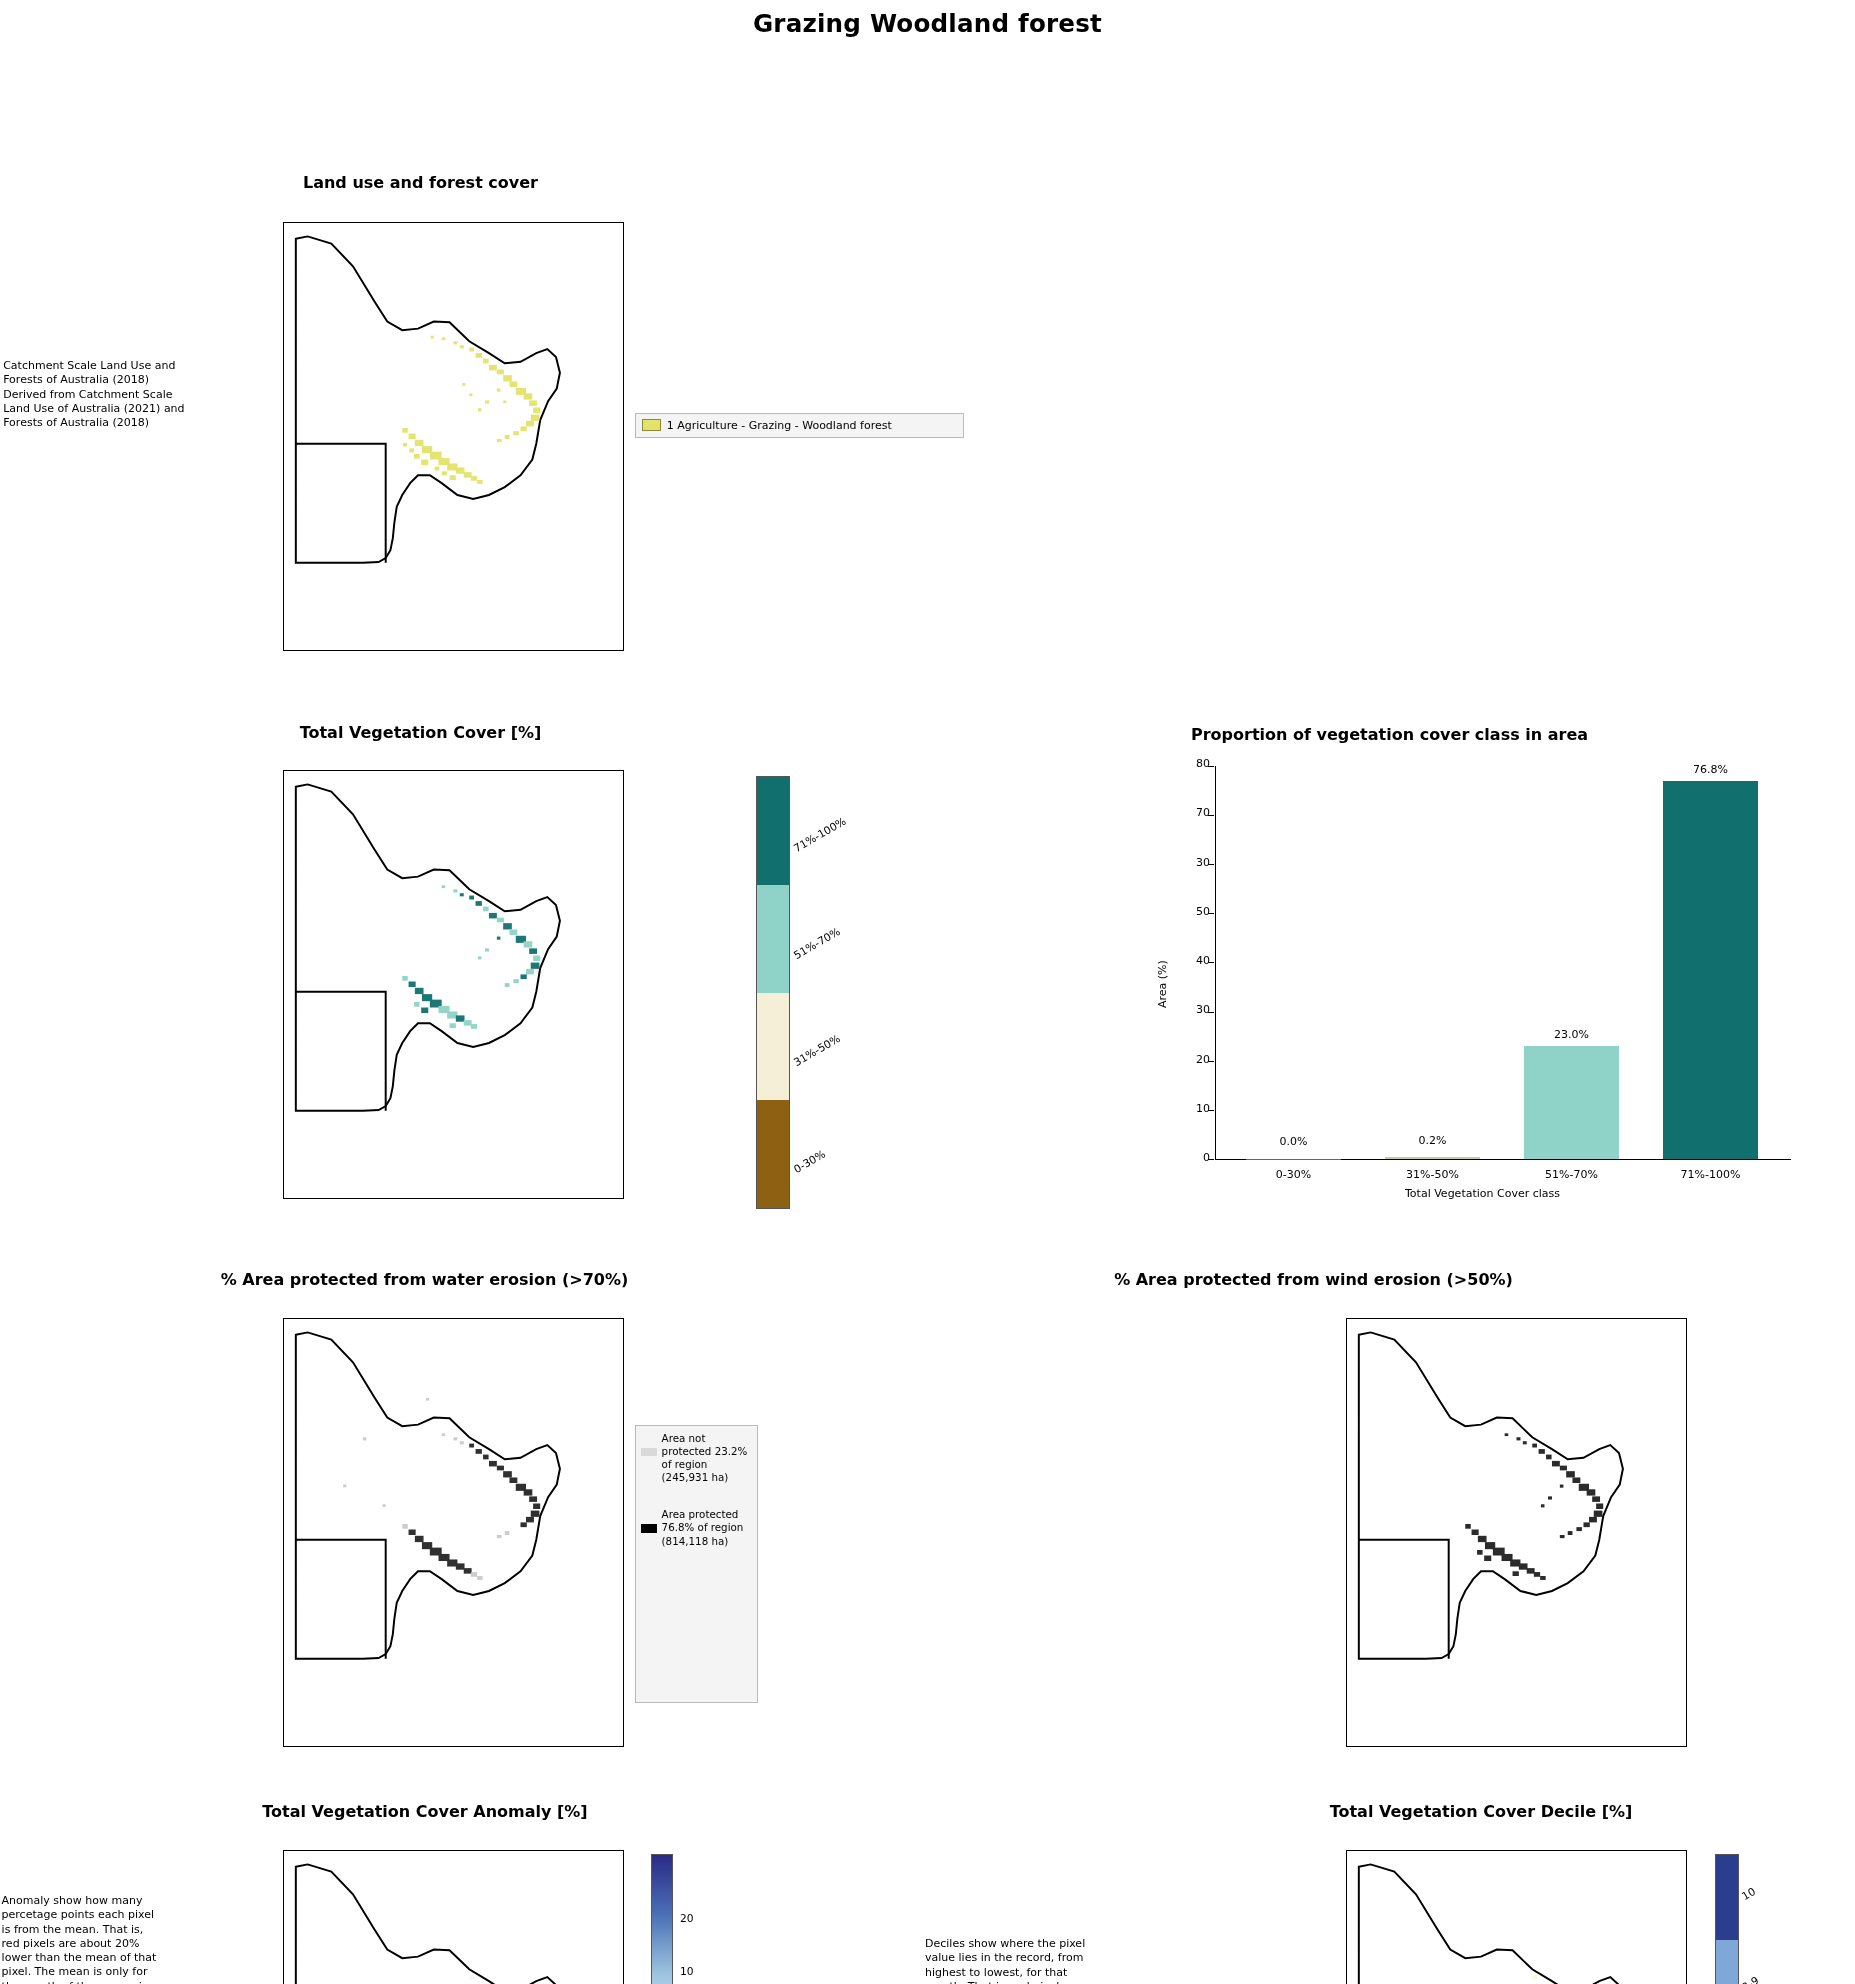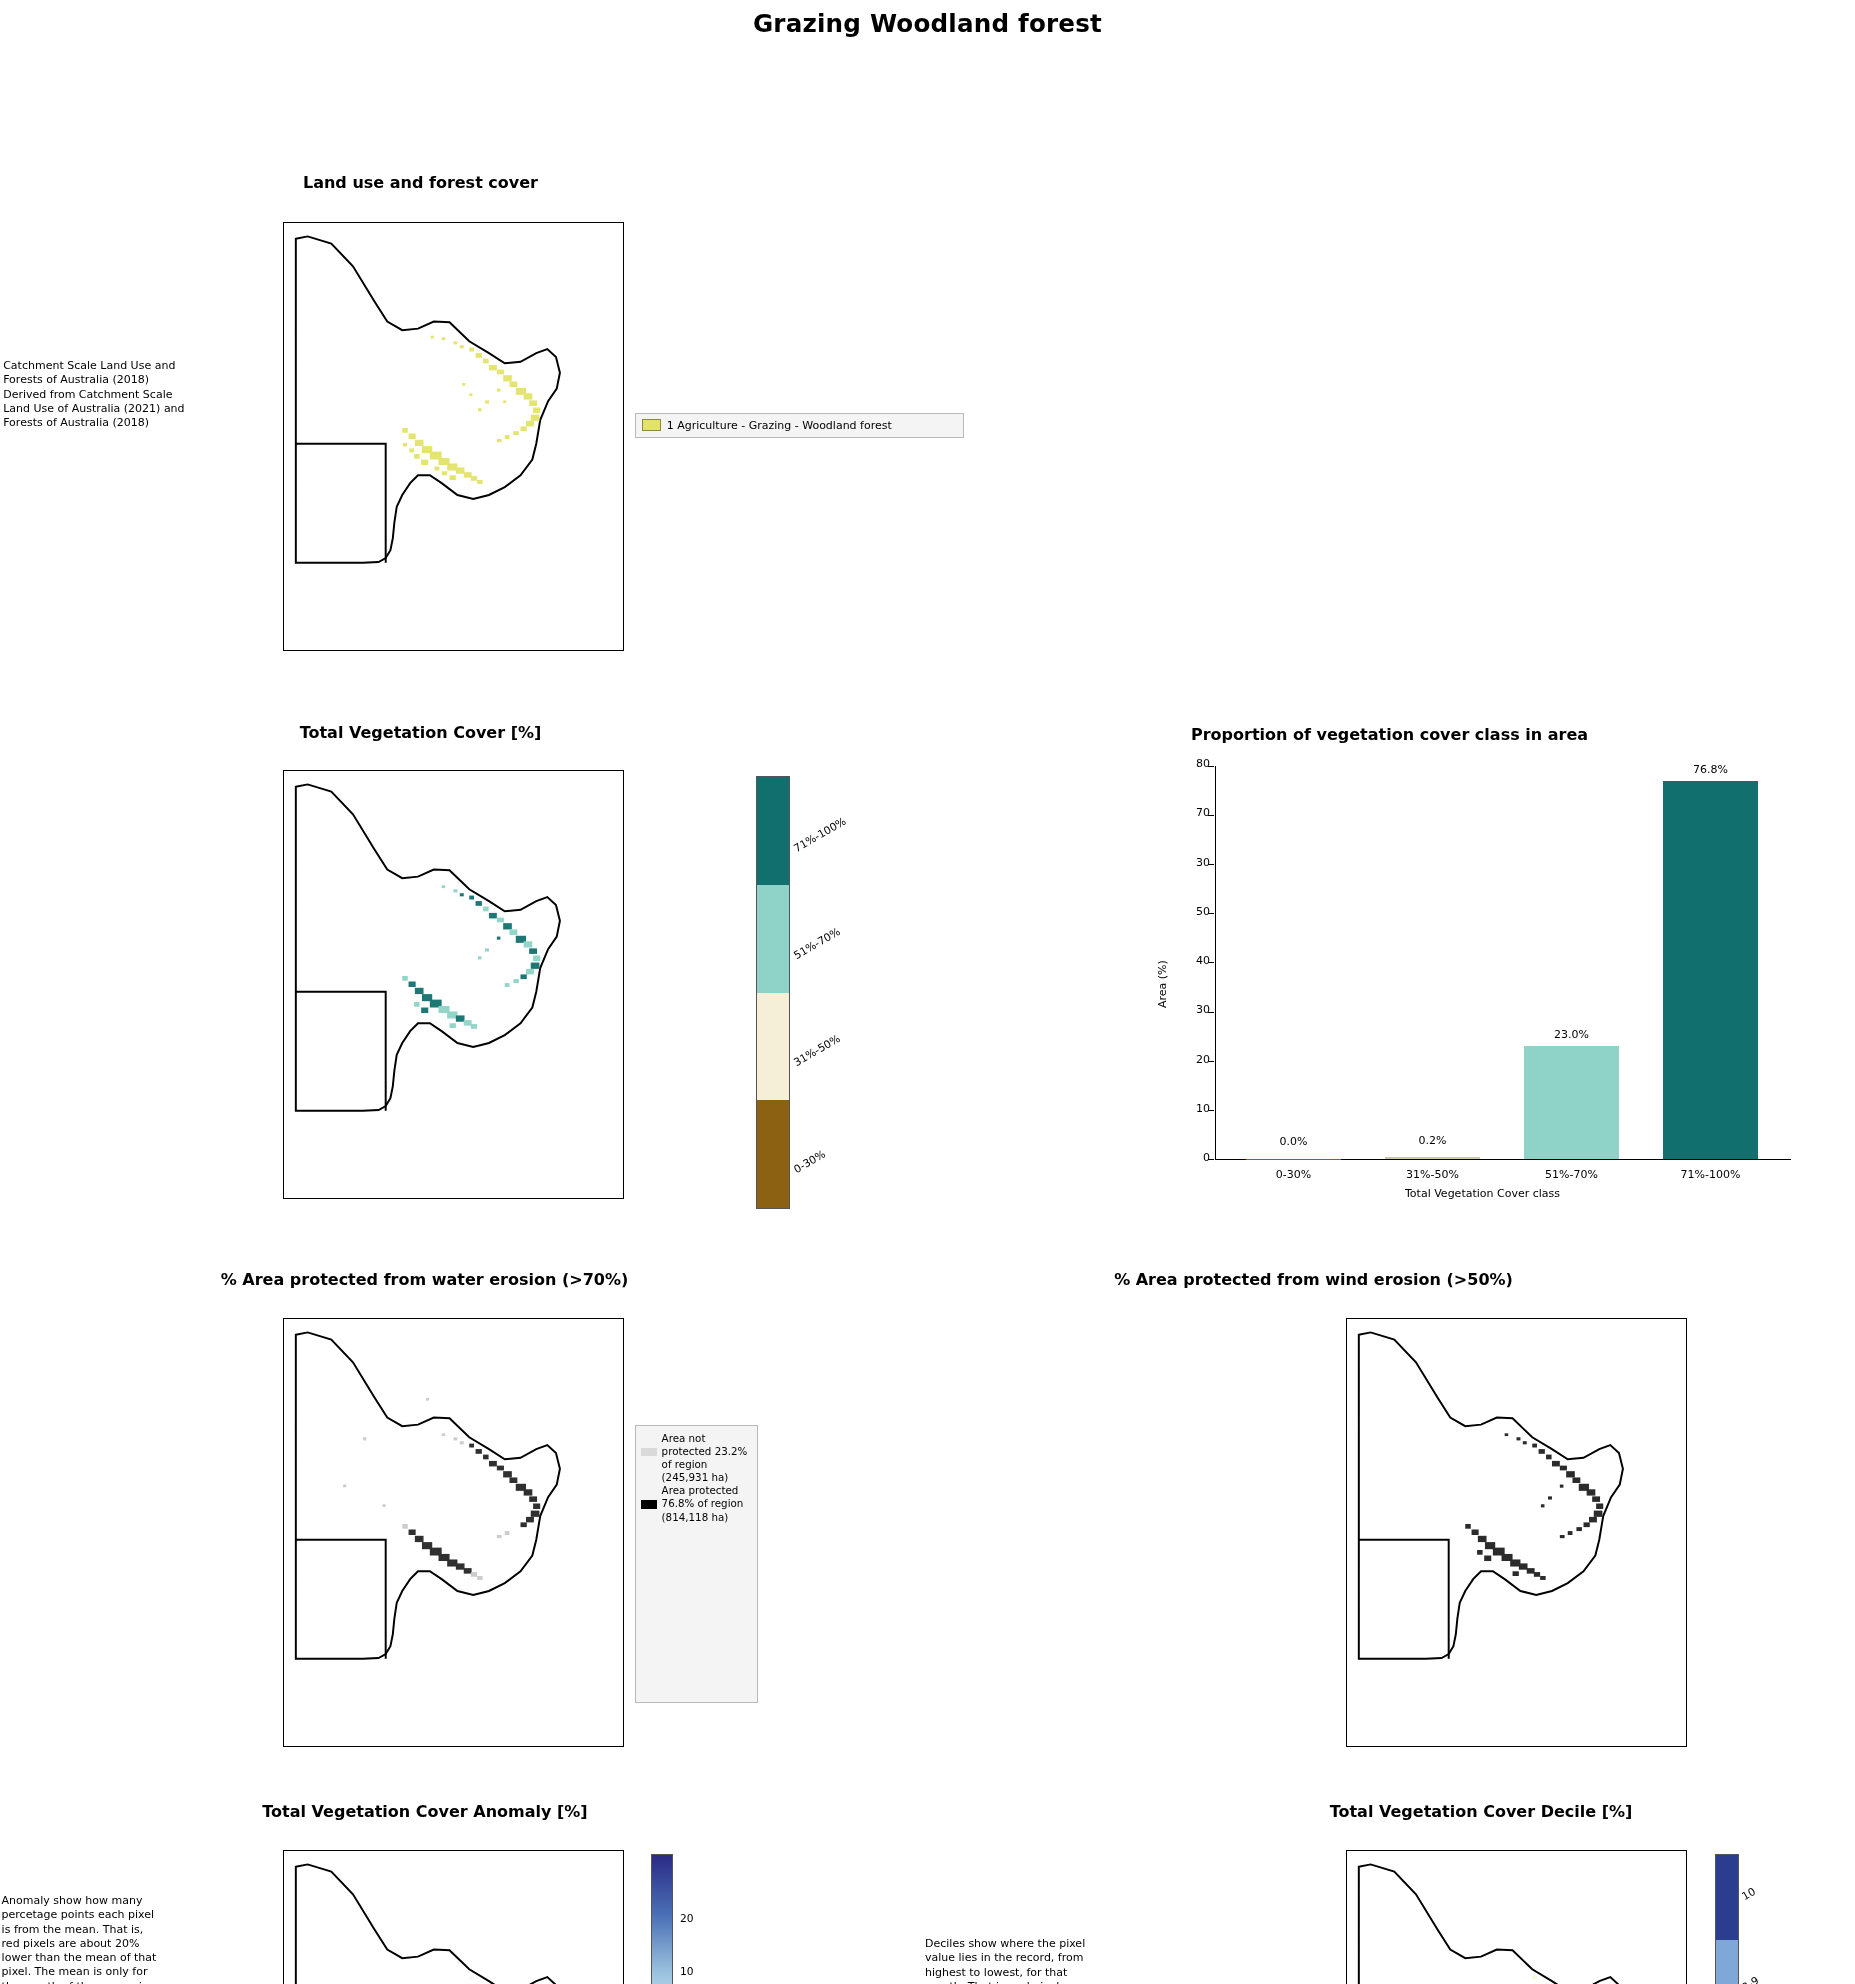--- a/index.html
+++ b/index.html
@@ -79,21 +79,21 @@
   .legend-tall {
     position: absolute;
     background: #f4f4f4;
     border: 0.8px solid #b9b9b9;
     box-sizing: border-box;
     padding: 5.6px 4.8px;
   }
   .legend-row {
     display: flex;
     align-items: flex-start;
-    margin-bottom: 0;
+    margin-bottom: 24px;
   }
   .legend-row:last-child { margin-bottom: 0; }
   .legend-chip {
     width: 16px; height: 8.7px;
     margin-right: 4.8px;
     margin-top: 16px;
     flex: none;
   }
   .legend-text {
     font-size: 10.3px;

